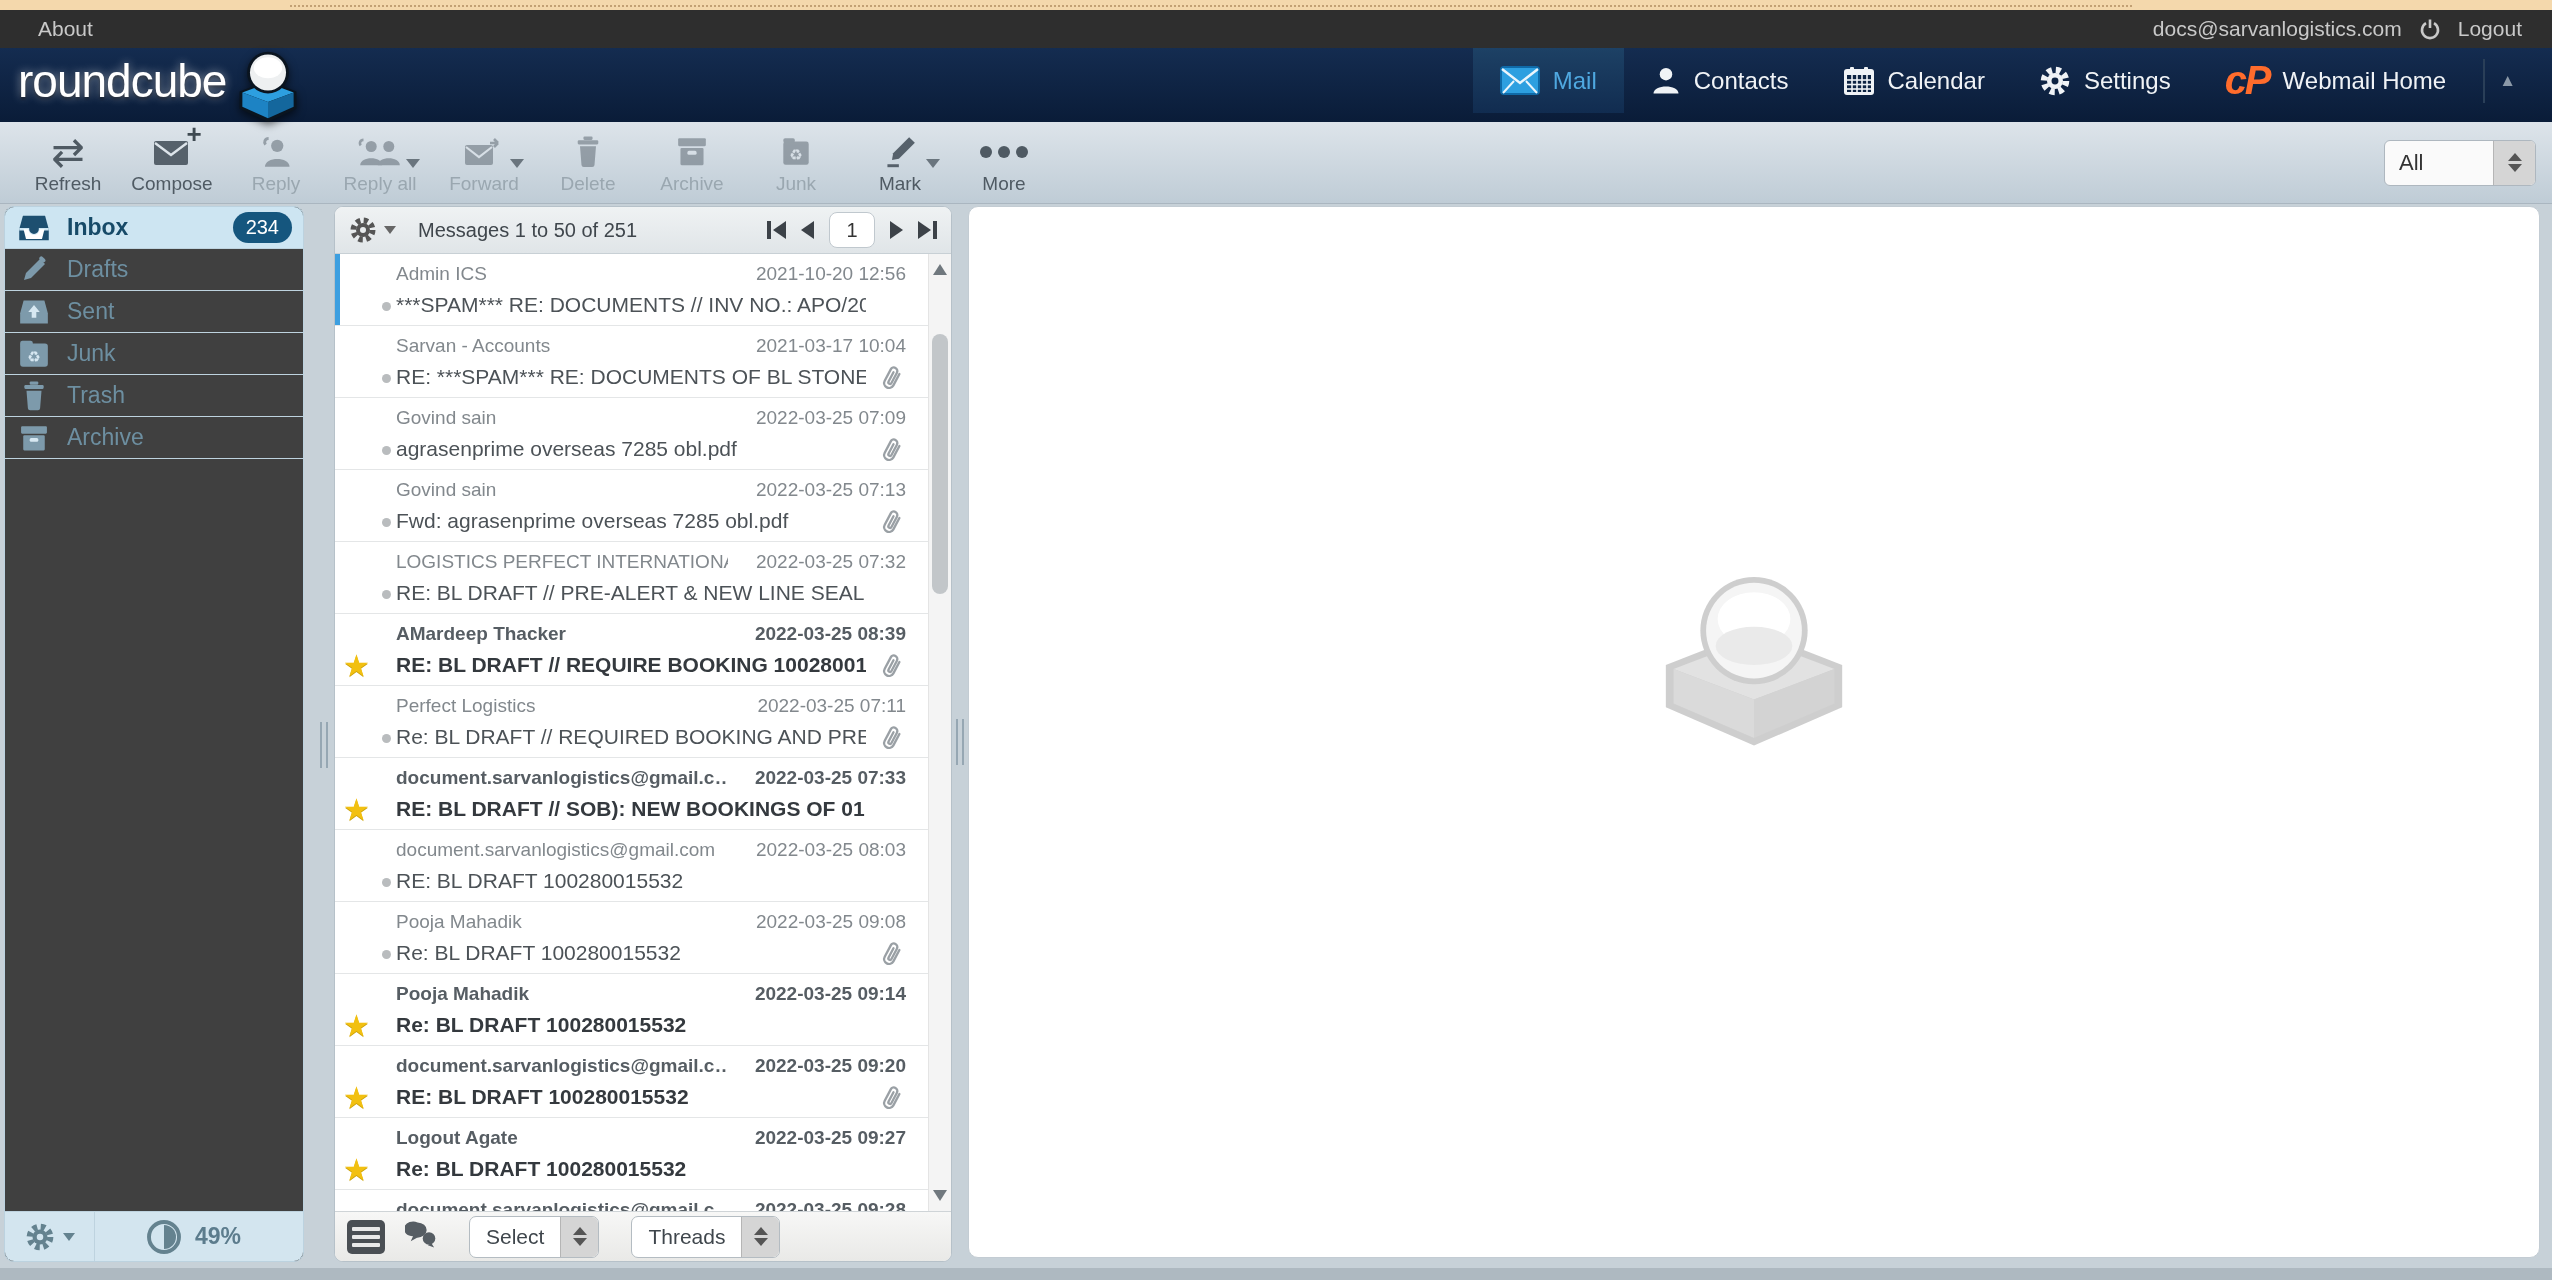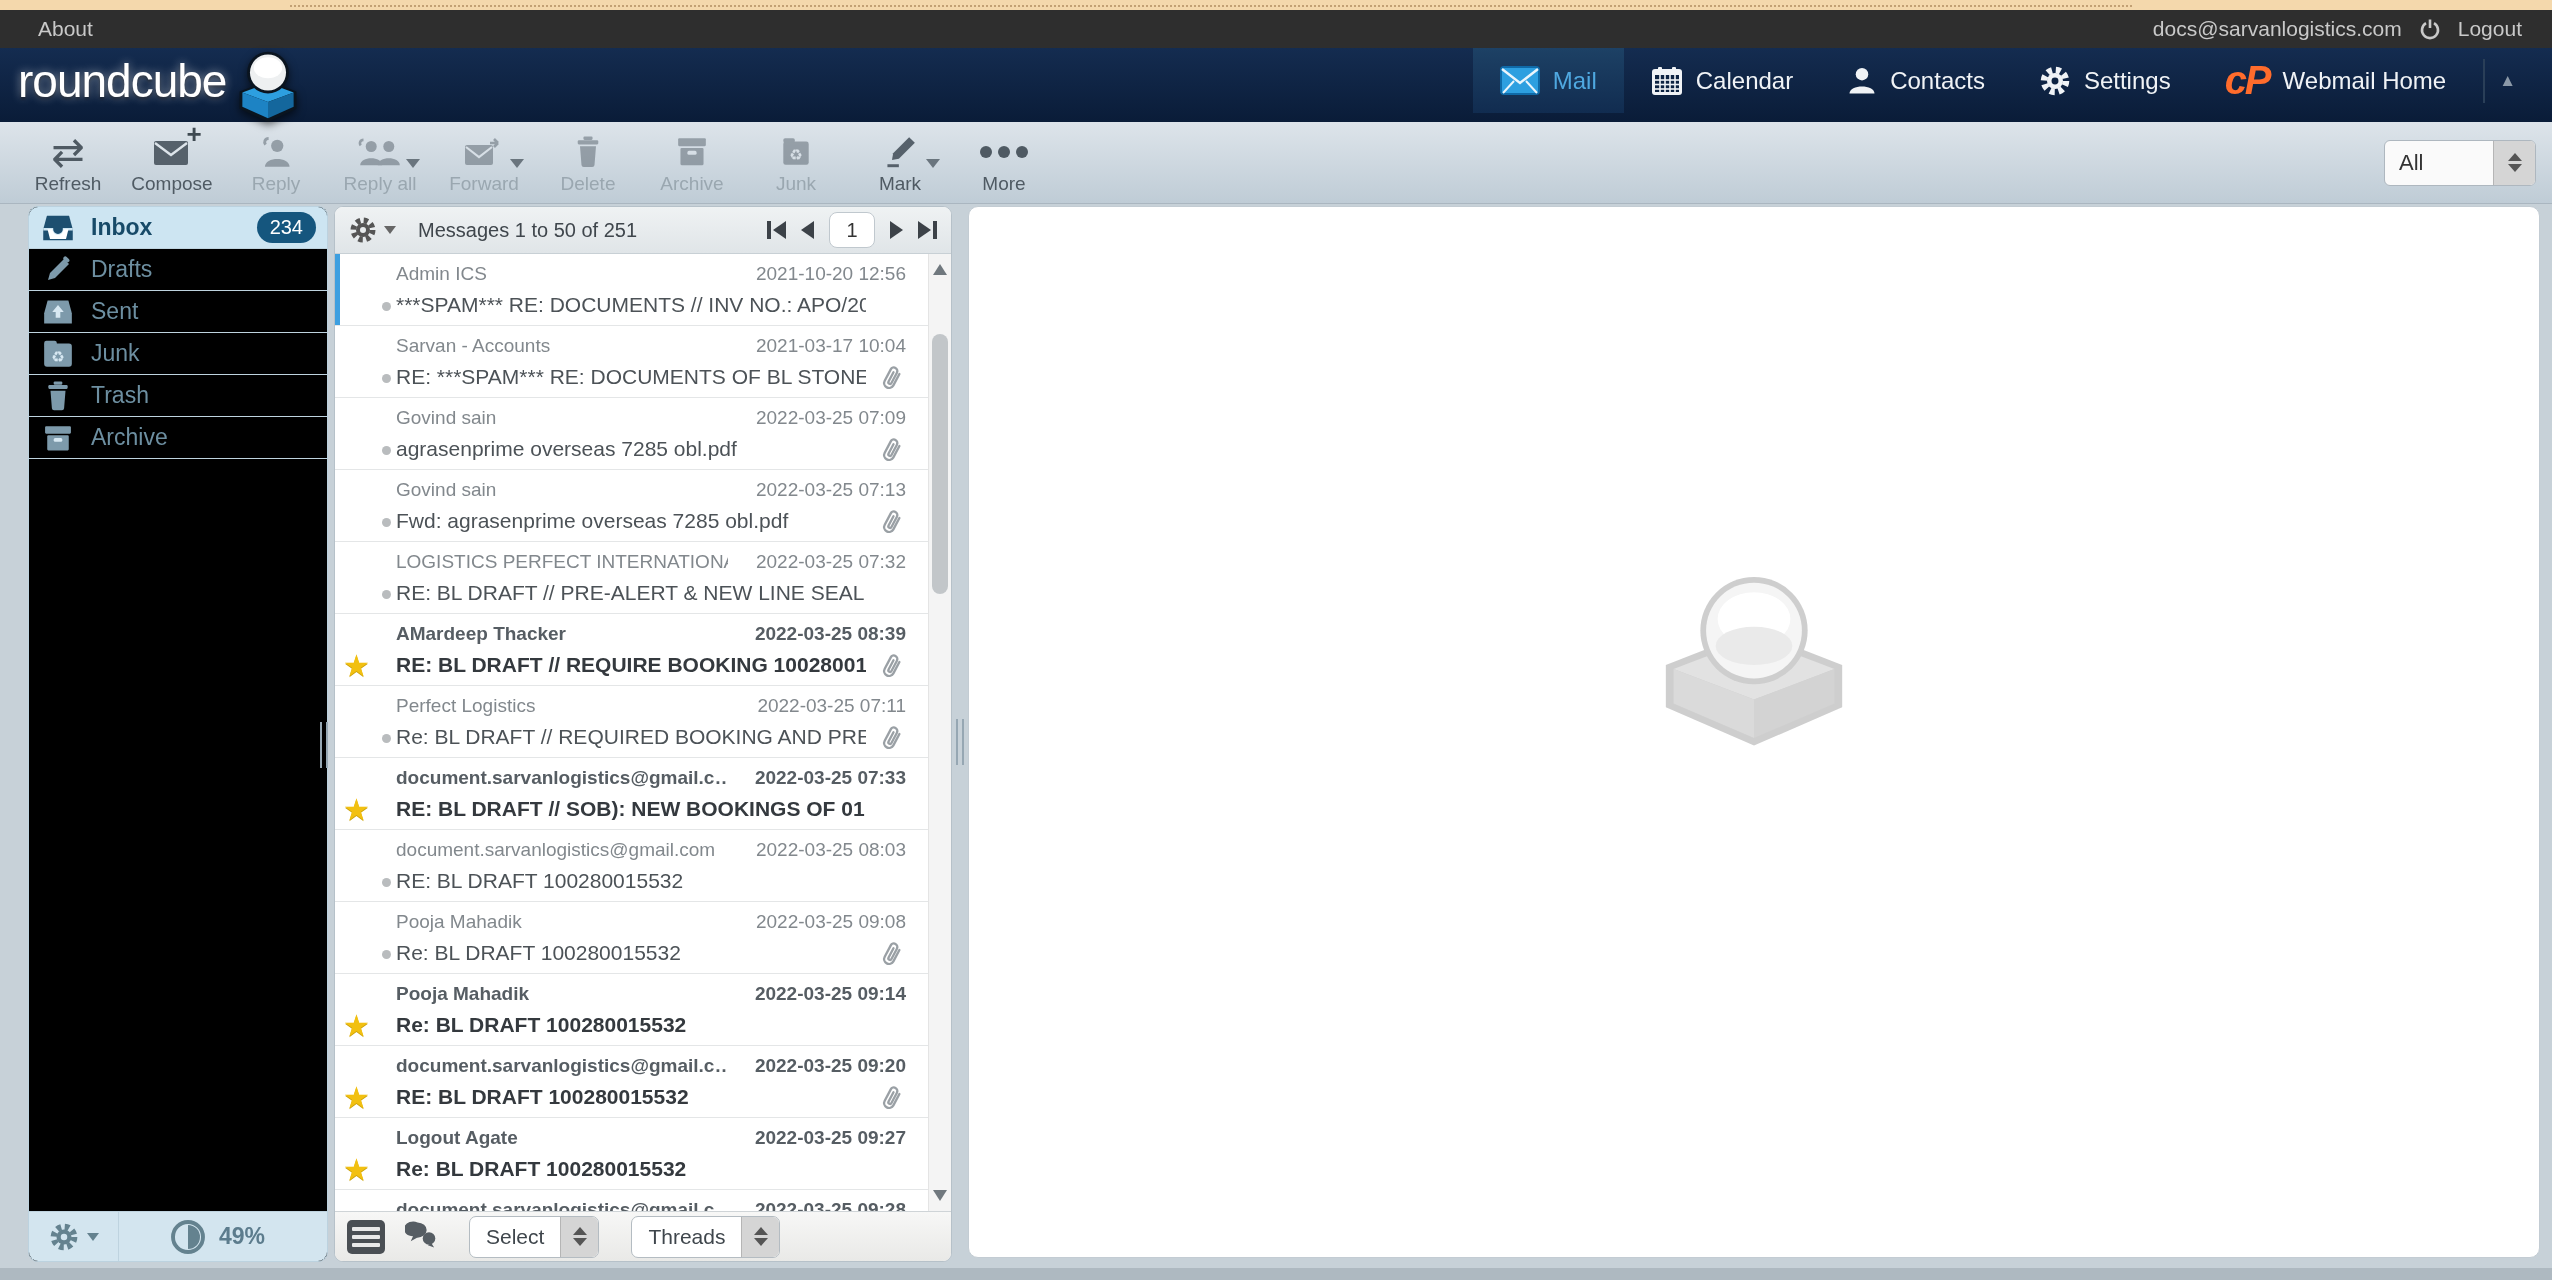--- a/index.html
+++ b/index.html
@@ -66,22 +66,22 @@
     display:flex; align-items:center; padding:0 12px 0 14px; box-shadow:inset 0 1px 2px rgba(0,0,0,.08); }
   .searchbox input { flex:1; border:none; outline:none; background:transparent; font-size:22px;
     font-weight:bold; color:#555; font-family:"Liberation Sans",sans-serif; min-width:0; }
   .searchbox input::placeholder { color:#8b9298; opacity:1; }
   .search-caret { width:0; height:0; border-left:6px solid transparent; border-right:6px solid transparent;
     border-top:8px solid #5a6168; margin:0 10px 0 4px; }
   .search-clear { width:30px; height:30px; border-radius:50%; background:#c9c9c9; color:#fff;
     display:flex; align-items:center; justify-content:center; font-size:18px; font-weight:bold; cursor:pointer; }
 
   
-  .sidebar { position:absolute; left:28px; top:206px; width:300px; bottom:18px;
-    background:#000000; border:1px solid #bcd2df; border-radius:10px; overflow:hidden; }
+  .sidebar { position:absolute; left:4px; top:206px; width:300px; bottom:18px;
+    background:#404040; border:1px solid #bcd2df; border-radius:10px; overflow:hidden; }
   .folder { height:42px; display:flex; align-items:center; gap:17px; padding-left:13px;
     border-bottom:1px solid #bed3df; color:#6d8fa1; font-size:23px; cursor:pointer; }
   .folder .fic { width:32px; height:30px; display:flex; align-items:center; justify-content:center; color:#7d9aab; }
   .folder.active { background:#cde5f2; color:#174a68; font-weight:bold; }
   .folder.active .fic { color:#1d4f70; }
   .badge { margin-left:auto; margin-right:11px; background:#15567e; color:#fff; font-size:20px;
     font-weight:normal; border-radius:17px; padding:4px 13px; display:none; }
   .folder.active .badge { display:block; }
   .side-footer { position:absolute; left:0; right:0; bottom:0; height:50px; background:#d3e5ef;
     border-top:1px solid #bed3df; display:flex; align-items:stretch;gap:25px; }
@@ -191,45 +191,45 @@
 <div class="nav">
   <div class="nav-item active">
     <svg width="40" height="29" viewBox="0 0 40 29">
       <rect x="1" y="1" width="38" height="27" rx="3" fill="#2d9fe0" stroke="#0f6aa8" stroke-width="2"></rect>
       <path d="M2 3 L20 17 L38 3" fill="none" stroke="#eaf5fc" stroke-width="2.4"></path>
       <path d="M3 27 L14 15 M37 27 L26 15" stroke="#eaf5fc" stroke-width="2"></path>
     </svg>
     <span>Mail</span>
   </div>
   <div class="nav-item">
+    <svg width="30" height="30" viewBox="0 0 24 24">
+      <circle cx="12" cy="6.5" r="5" fill="#f0f3f6"></circle>
+      <path d="M2 22c0-7.5 20-7.5 20 0z" fill="#f0f3f6"></path>
+    </svg>
+    <span>Contacts</span>
+  </div>
+  <div class="nav-item">
     <svg width="32" height="30" viewBox="0 0 32 30">
       <rect x="1" y="3" width="30" height="26" rx="3" fill="#f0f3f6"></rect>
       <rect x="4" y="9" width="24" height="17" fill="#0d2342"></rect>
       <g stroke="#f0f3f6" stroke-width="1.6">
         <line x1="4" y1="14" x2="28" y2="14"></line>
           <line x1="4" y1="18.5" x2="28" y2="18.5"></line>
           <line x1="4" y1="23" x2="28" y2="23"></line>
         <line x1="9" y1="9" x2="9" y2="26"></line>
           <line x1="14" y1="9" x2="14" y2="26"></line>
           <line x1="19" y1="9" x2="19" y2="26"></line>
           <line x1="24" y1="9" x2="24" y2="26"></line>
       </g>
       <rect x="7" y="1" width="4" height="5" rx="1" fill="#f0f3f6"></rect>
       <rect x="21" y="1" width="4" height="5" rx="1" fill="#f0f3f6"></rect>
     </svg>
     <span>Calendar</span>
   </div>
   <div class="nav-item">
-    <svg width="30" height="30" viewBox="0 0 24 24">
-      <circle cx="12" cy="6.5" r="5" fill="#f0f3f6"></circle>
-      <path d="M2 22c0-7.5 20-7.5 20 0z" fill="#f0f3f6"></path>
-    </svg>
-    <span>Contacts</span>
-  </div>
-  <div class="nav-item">
     <svg width="32" height="32" viewBox="0 0 24 24">
       <circle cx="12" cy="12" r="8.2" fill="none" stroke="#f0f3f6" stroke-width="5" stroke-dasharray="3.6 2.9"></circle>
       <circle cx="12" cy="12" r="6" fill="#f0f3f6"></circle>
       <circle cx="12" cy="12" r="2.6" fill="#0d2342"></circle>
     </svg>
     <span>Settings</span>
   </div>
   <div class="nav-item">
     <span class="cp-logo">cP</span>
     <span>Webmail Home</span>

